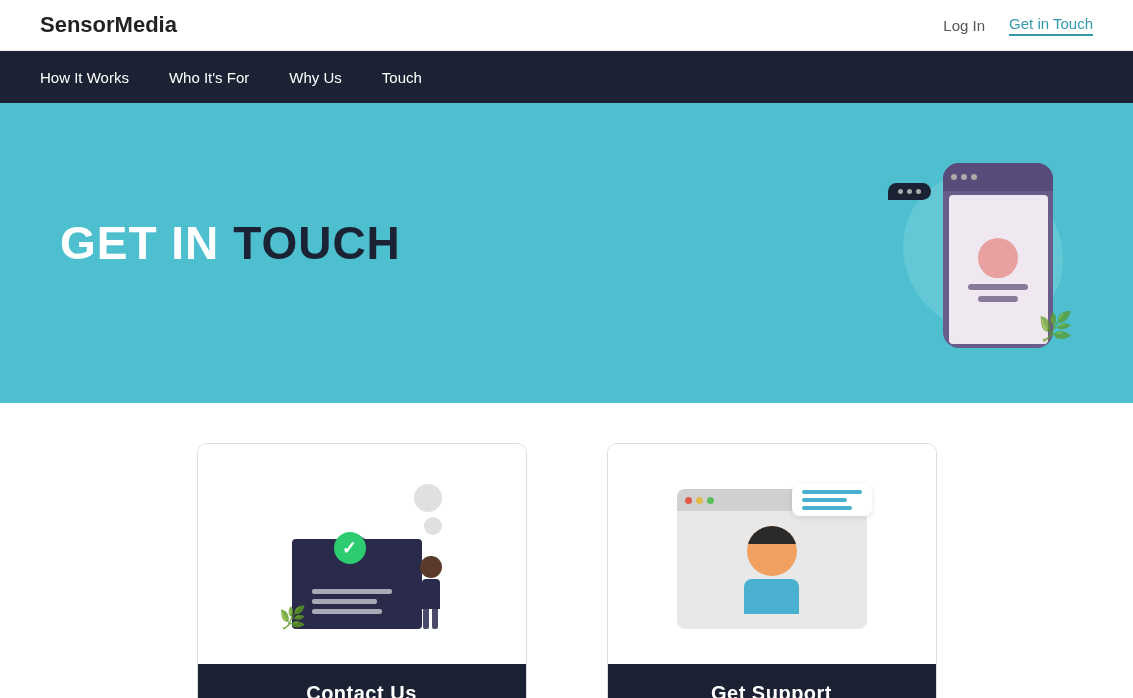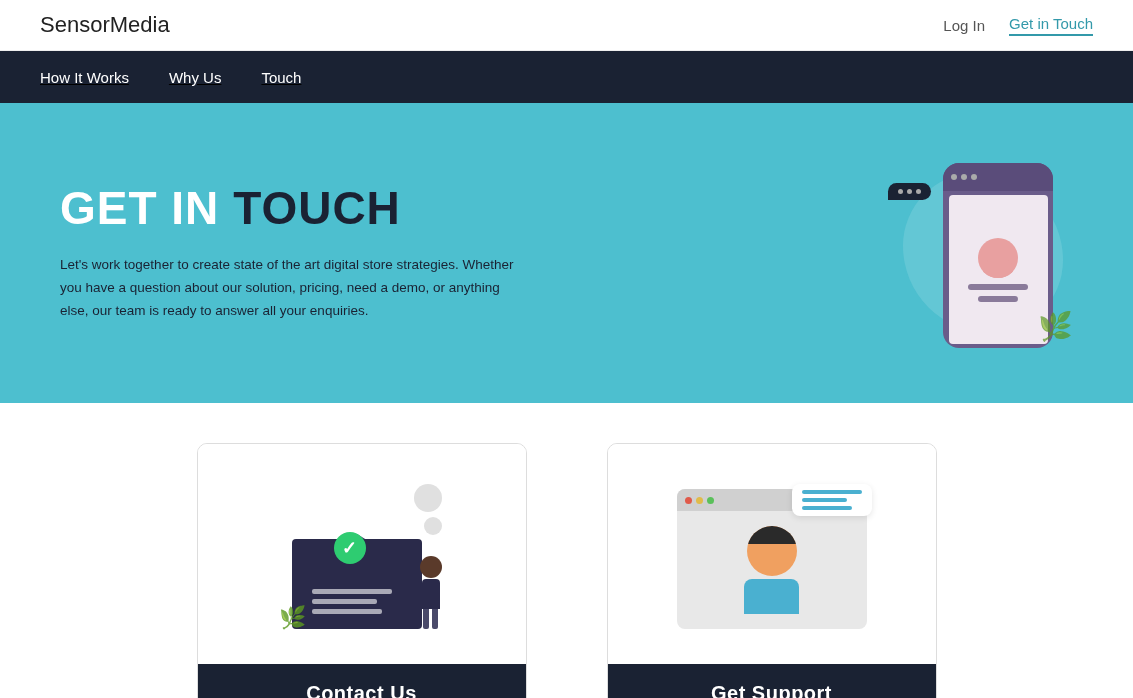--- a/index.html
+++ b/index.html
@@ -11,22 +11,22 @@
       align-items: center;
       justify-content: space-between;
       padding: 12px 40px;
       background: #fff;
       border-bottom: 1px solid #eee;
     }
     .logo {
       font-size: 22px;
       color: #222;
     }
-    .logo span { font-weight: normal; }
-    .logo strong { font-weight: normal; }
+    .logo span { font-weight: bold; }
+    .logo strong { font-weight: bold; }
     .header-nav {
       display: flex;
       gap: 24px;
       align-items: center;
     }
     .header-nav a {
       text-decoration: none;
       font-size: 15px;
       color: #333;
     }
@@ -40,21 +40,20 @@
     }
 
     
     .navbar {
       background: #1a2233;
       display: flex;
       align-items: center;
       padding: 0 40px;
       height: 52px;
       gap: 40px;
-      text-decoration: underline;
     }
     .navbar a {
       color: #fff;
       text-decoration: none;
       font-size: 15px;
       padding: 16px 0;
     }
 
     
     .hero {
@@ -431,31 +430,31 @@
     <span>Sensor</span><strong>Media</strong>
   </div>
   <nav class="header-nav">
     <a href="#" class="login-link">Log In</a>
     <a href="#" class="contact-link">Get in Touch</a>
   </nav>
 </div>
 
 <nav class="navbar">
   <a href="#">How It Works</a>
+  <a href="#">Who It's For</a>
   <a href="#">Why Us</a>
   <a href="#">Touch</a>
 </nav>
 
 <section class="hero">
   <div class="hero-text">
     <div class="hero-title">
       <span class="highlight">GET IN</span>
       <span class="dark">TOUCH</span>
     </div>
-    <p class="hero-desc">Let's work together to create state of the art digital store strategies. Whether you have a question about our solution, pricing, need a demo, or anything else, our team is ready to answer all your enquiries.</p>
   </div>
 
   <div class="phone-wrap">
     <div class="phone-blob"></div>
     <div class="chat-bubble">
       <div class="chat-dot"></div>
       <div class="chat-dot"></div>
       <div class="chat-dot"></div>
     </div>
     <div class="phone-body">

